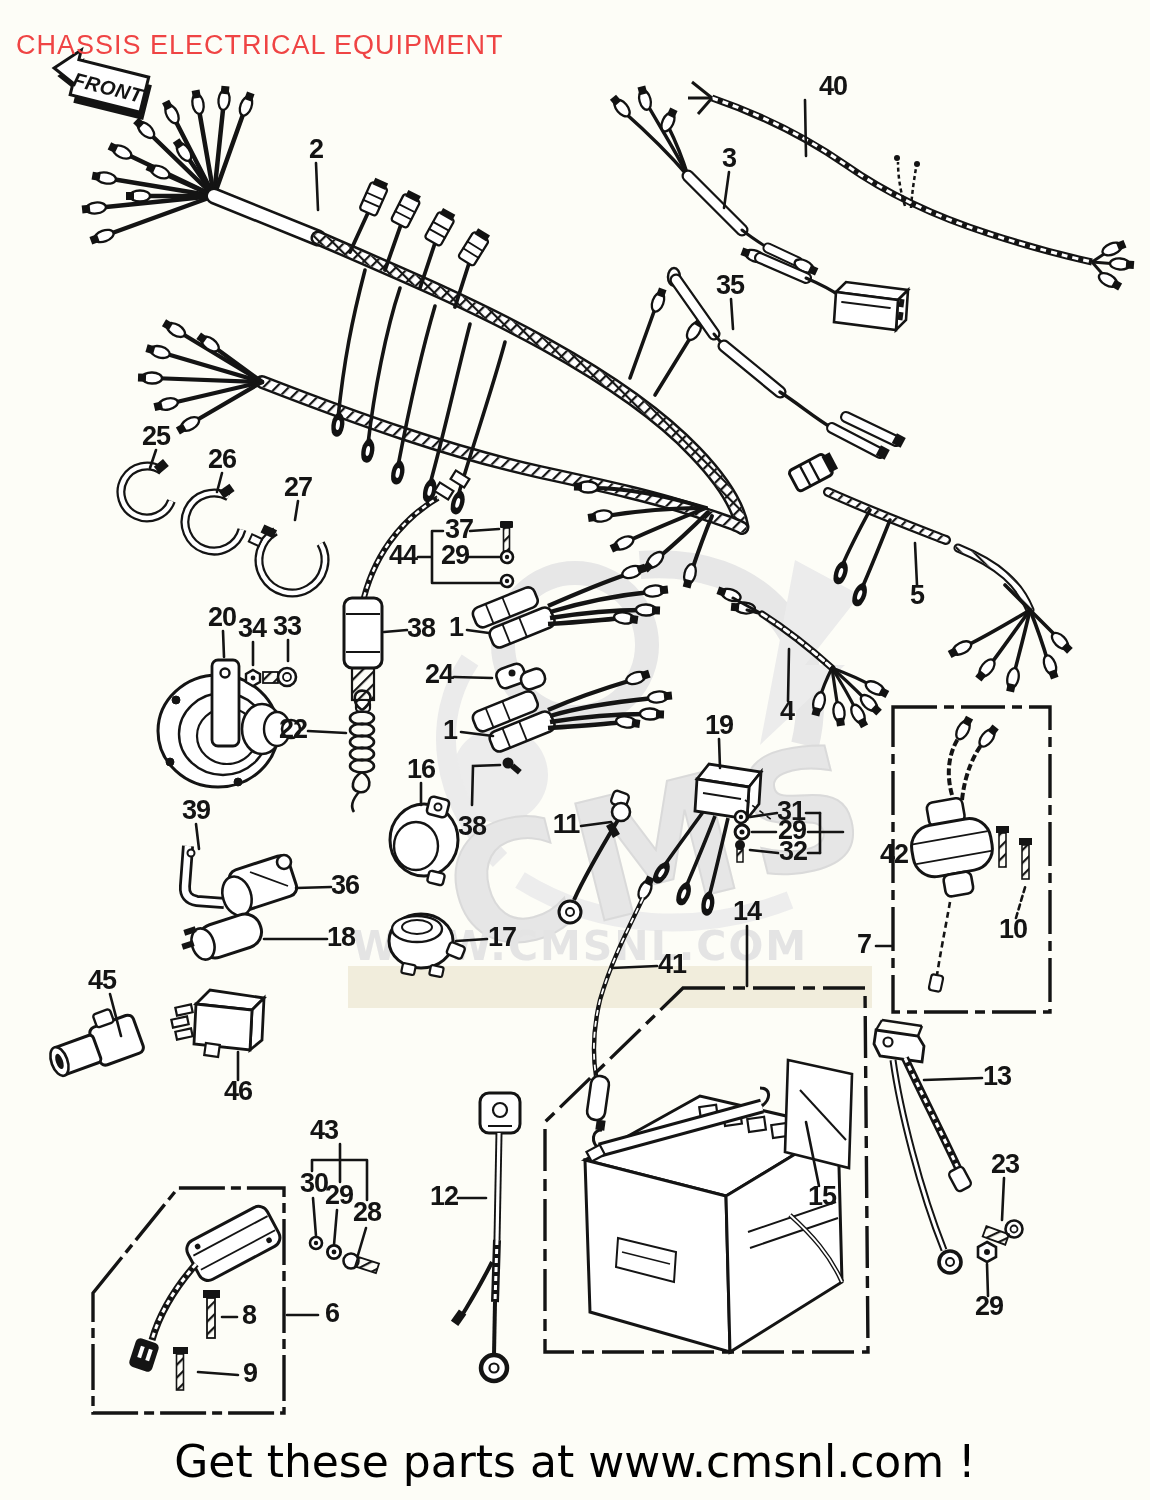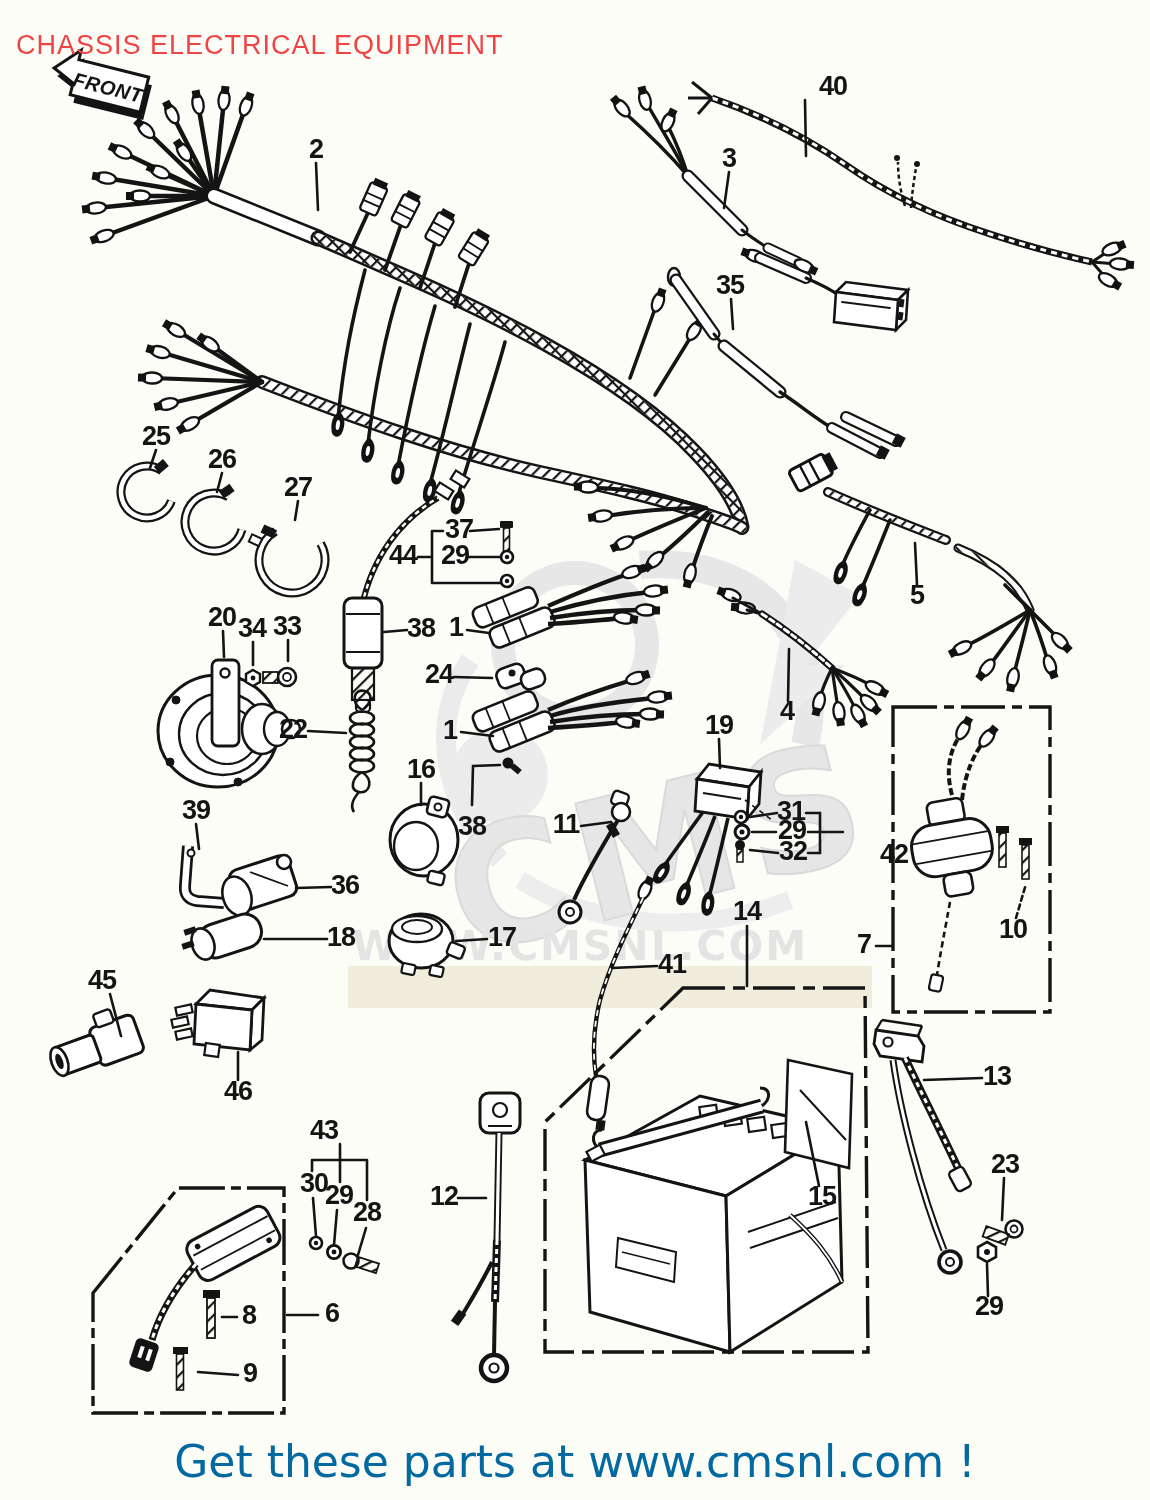--- a/index.html
+++ b/index.html
@@ -8,21 +8,21 @@
     background:#fdfdf7;overflow:hidden;
     font-family:"Liberation Sans",sans-serif;
   }
   .page-title{
     position:absolute;left:16px;top:30px;
     font-size:27px;letter-spacing:1px;color:#ef4444;white-space:nowrap;
   }
   .footer-promo{
     position:absolute;left:0;width:100%;top:1436px;text-align:center;
     font-family:"DejaVu Sans","Liberation Sans",sans-serif;
-    font-size:44px;color:#0369a1;white-space:nowrap;
+    font-size:44px;color:#000000;white-space:nowrap;
   }
   .art{position:absolute;left:0;top:0;}
   .callout-layer{position:absolute;left:0;top:0;width:100%;height:100%;pointer-events:none;}
   .callout{
     position:absolute;transform:translate(-50%,-54%);
     font-family:"Liberation Sans",sans-serif;
     font-size:27px;font-weight:700;color:#141414;letter-spacing:-1px;
     white-space:nowrap;
   }
 </style>

